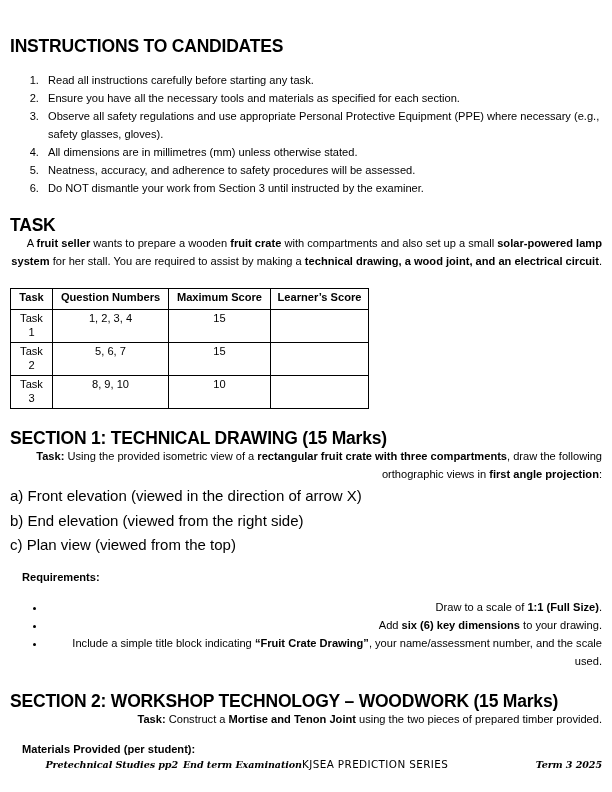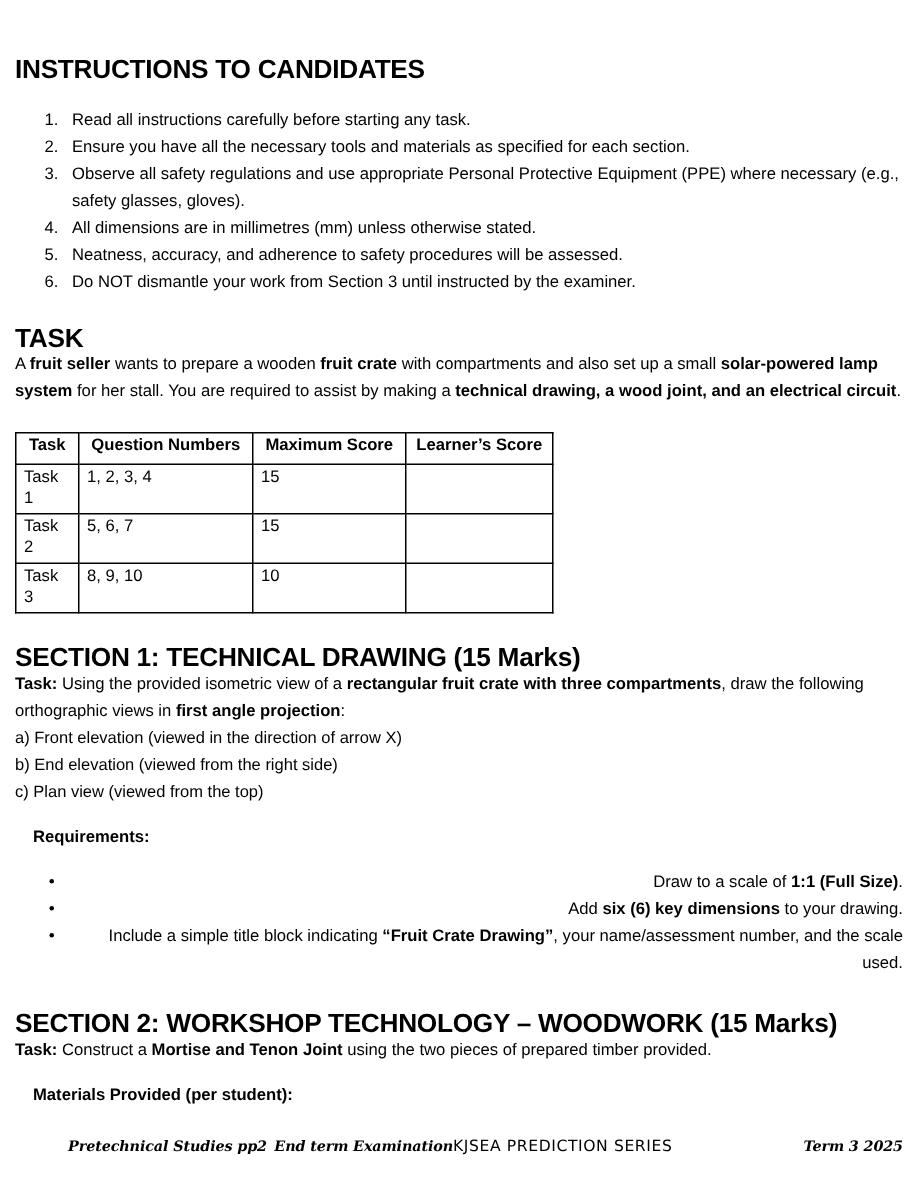--- a/index.html
+++ b/index.html
@@ -53,54 +53,54 @@
   ol.instructions li {
     padding-left: 6px;
     margin: 0;
   }
 
   p.body-text {
     font-size: 11.1px;
     line-height: 1.62;
     margin: 0;
     padding: 0;
-    text-align: left;
+    text-align: right;
   }
 
   .task-para { margin-top: 14px; }
 
   table.score-table {
     border-collapse: collapse;
     margin-top: 17px;
     font-size: 11.1px;
     table-layout: fixed;
     width: 358px;
   }
   table.score-table td, table.score-table th {
     border: 1px solid #000;
     padding: 2px 5px 3px 5px;
-    text-align: left;
+    text-align: center;
     vertical-align: top;
     height: 15px;
     line-height: 1.22;
   }
   table.score-table th {
     font-weight: bold;
     text-align: center;
   }
   table.score-table td.bold { font-weight: bold; }
   col.c1 { width: 42px; }
   col.c2 { width: 116px; }
   col.c3 { width: 102px; }
   col.c4 { width: 98px; }
 
   .para-gap { margin-top: 13px; }
 
   .views-list {
-    font-size: 11px;
+    font-size: 15px;
     line-height: 1.62;
     margin: 0;
     padding: 0;
   }
 
   .req-label {
     font-size: 11.1px;
     font-weight: bold;
     margin: 12px;
     line-height: 1.62;

